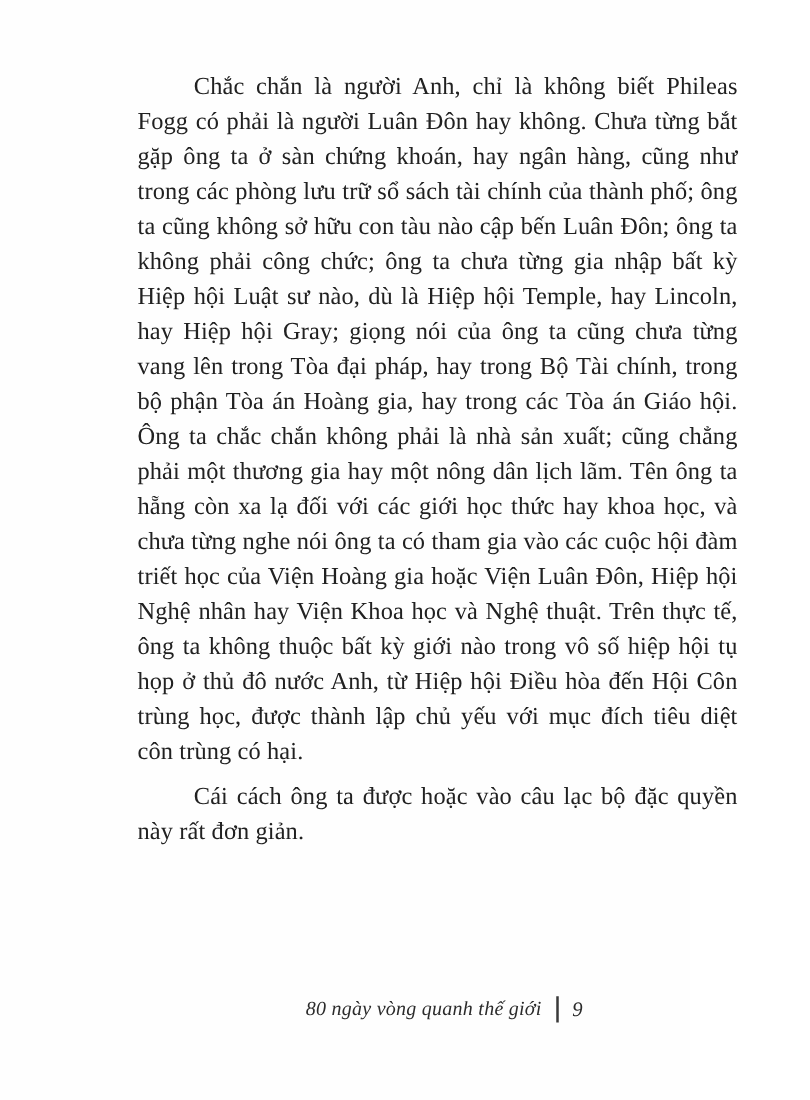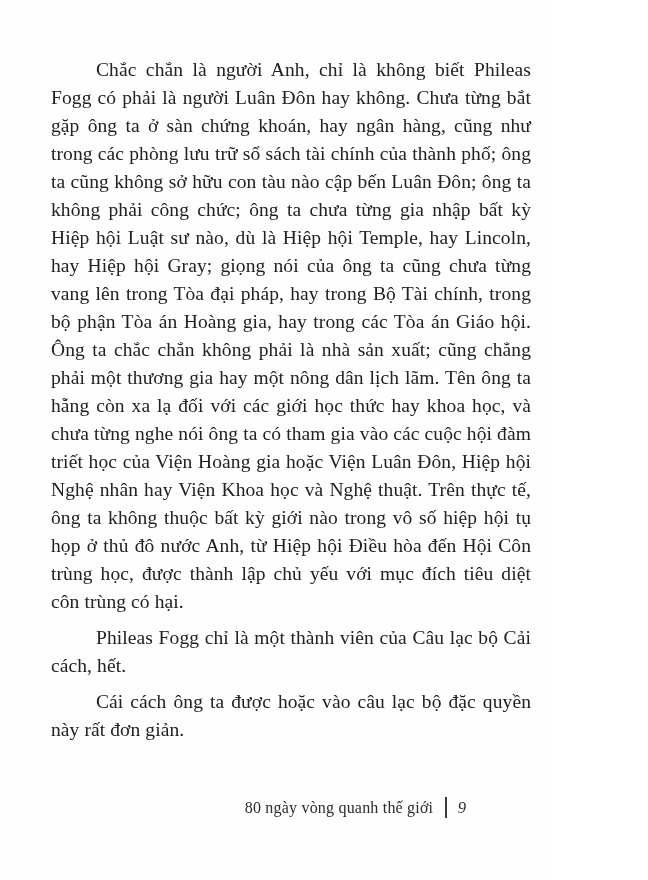--- a/index.html
+++ b/index.html
@@ -13,21 +13,21 @@
     font-family: "Liberation Serif", serif;
     color: #1f1f1f;
     overflow: hidden;
   }
   .page {
     position: relative;
     box-sizing: border-box;
     width: 552px;
     height: 880px;
     background: #fefefe;
-    padding: 56px 85px 0 51px;
+    padding: 56px 85px 0 110px;
   }
   .text-block {
     width: 480px;
   }
   .para {
     margin: 0 0 8px 0;
     font-size: 19.5px;
     line-height: 28px;
     text-align: justify;
     text-indent: 45px;
@@ -36,41 +36,41 @@
   }
   .page-footer {
     position: absolute;
     top: 797px;
     right: 86px;
     display: flex;
     align-items: center;
     color: #2b2b2b;
   }
   .book-title {
+    font-style: italic;
     font-size: 16px;
     letter-spacing: 0.2px;
   }
   .footer-divider {
     width: 1.5px;
     height: 21px;
     background: #3a3a3a;
     margin: 0 11px 0 12px;
   }
   .page-number {
     font-style: italic;
     font-size: 16.5px;
   }
 </style>
 </head>
 <body>
 
 <div class="page">
   <main class="text-block">
     <p class="para">Chắc chắn là người Anh, chỉ là không biết Phileas Fogg có phải là người Luân Đôn hay không. Chưa từng bắt gặp ông ta ở sàn chứng khoán, hay ngân hàng, cũng như trong các phòng lưu trữ sổ sách tài chính của thành phố; ông ta cũng không sở hữu con tàu nào cập bến Luân Đôn; ông ta không phải công chức; ông ta chưa từng gia nhập bất kỳ Hiệp hội Luật sư nào, dù là Hiệp hội Temple, hay Lincoln, hay Hiệp hội Gray; giọng nói của ông ta cũng chưa từng vang lên trong Tòa đại pháp, hay trong Bộ Tài chính, trong bộ phận Tòa án Hoàng gia, hay trong các Tòa án Giáo hội. Ông ta chắc chắn không phải là nhà sản xuất; cũng chẳng phải một thương gia hay một nông dân lịch lãm. Tên ông ta hẵng còn xa lạ đối với các giới học thức hay khoa học, và chưa từng nghe nói ông ta có tham gia vào các cuộc hội đàm triết học của Viện Hoàng gia hoặc Viện Luân Đôn, Hiệp hội Nghệ nhân hay Viện Khoa học và Nghệ thuật. Trên thực tế, ông ta không thuộc bất kỳ giới nào trong vô số hiệp hội tụ họp ở thủ đô nước Anh, từ Hiệp hội Điều hòa đến Hội Côn trùng học, được thành lập chủ yếu với mục đích tiêu diệt côn trùng có hại.</p>
-    <p class="para">Phileas Fogg chỉ là một thành viên của Câu lạc bộ Cải cách, hết.</p>
     <p class="para">Cái cách ông ta được hoặc vào câu lạc bộ đặc quyền này rất đơn giản.</p>
   </main>
 
   <footer class="page-footer">
     <span class="book-title">80 ngày vòng quanh thế giới</span>
     <span class="footer-divider"></span>
     <span class="page-number">9</span>
   </footer>
 </div>
 

